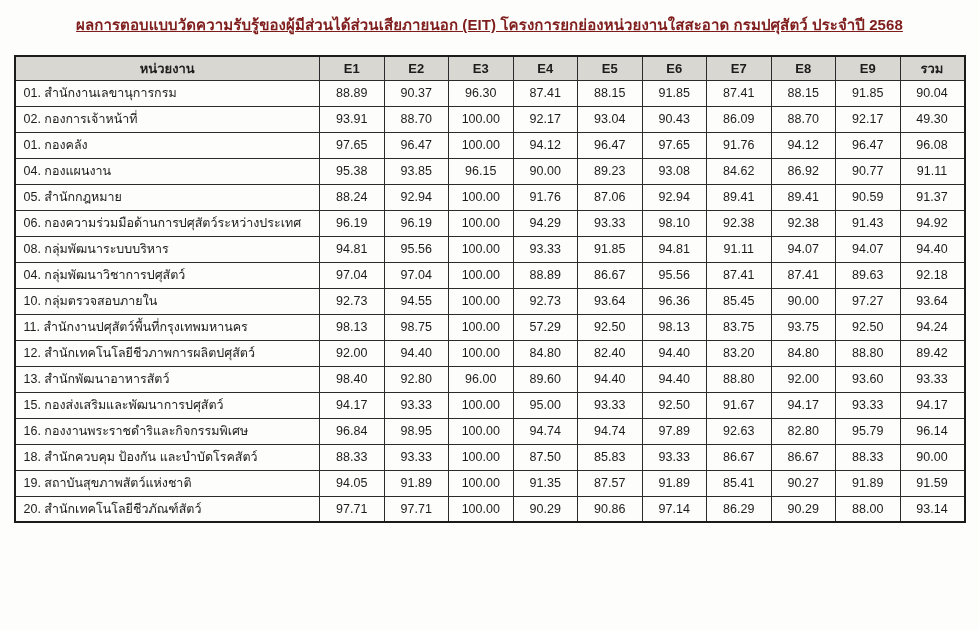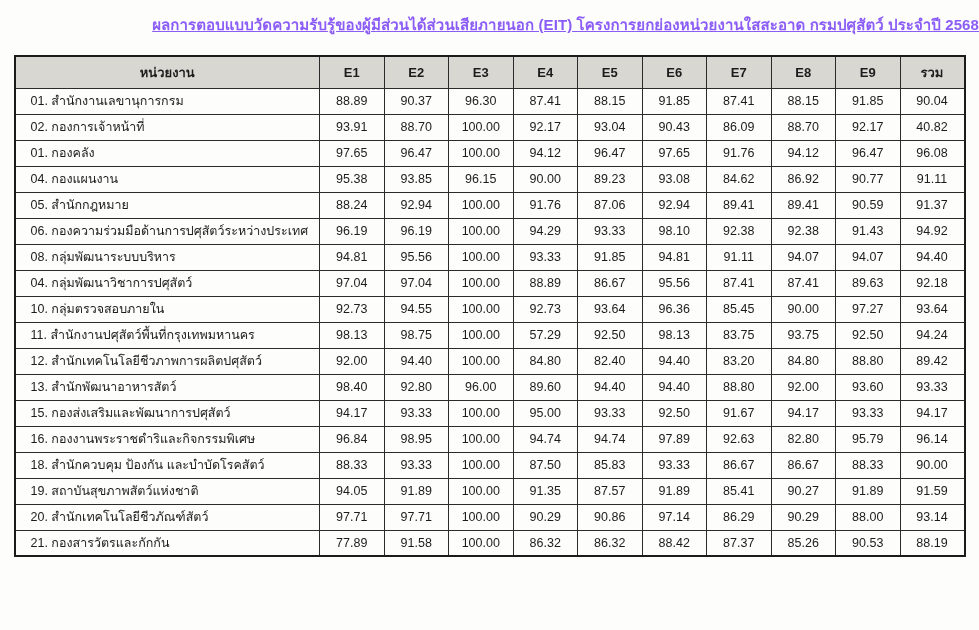--- a/index.html
+++ b/index.html
@@ -12,25 +12,25 @@
     font-family: "Liberation Sans", "DejaVu Sans", sans-serif;
     color: #1c1c1c;
   }
   .page {
     width: 979px;
     height: 630px;
     overflow: hidden;
   }
   .title {
     margin-top: 13px;
-    text-align: right;
+    text-align: center;
     font-size: 15px;
     font-weight: bold;
     text-decoration: underline;
-    color: #8b5cf6;
+    color: #7f1d1d;
     letter-spacing: 0.1px;
   }
   table.eit {
     border-collapse: collapse;
     table-layout: fixed;
     width: 950px;
     margin: 18px auto 0 auto;
     border: 2px solid #1b1b1b;
   }
   table.eit th,
@@ -40,26 +40,26 @@
     padding: 0 3px;
     overflow: hidden;
     white-space: nowrap;
     height: 26px;
     vertical-align: middle;
   }
   table.eit th {
     background: #d9d7d2;
     font-weight: bold;
     text-align: center;
-    height: 32px;
+    height: 24px;
     font-size: 13px;
   }
   table.eit td.label {
     text-align: left;
-    padding-left: 15px;
+    padding-left: 8px;
   }
   table.eit td.num {
     text-align: center;
   }
   col.c-unit  { width: 305px; }
   col.c-score { width: 64.5px; }
 </style>
 </head>
 <body>
 
@@ -113,21 +113,21 @@
           <td class="label">02. กองการเจ้าหน้าที่</td>
           <td class="num">93.91</td>
           <td class="num">88.70</td>
           <td class="num">100.00</td>
           <td class="num">92.17</td>
           <td class="num">93.04</td>
           <td class="num">90.43</td>
           <td class="num">86.09</td>
           <td class="num">88.70</td>
           <td class="num">92.17</td>
-          <td class="num">40.82</td>
+          <td class="num">49.30</td>
         </tr>
         <tr>
           <td class="label">01. กองคลัง</td>
           <td class="num">97.65</td>
           <td class="num">96.47</td>
           <td class="num">100.00</td>
           <td class="num">94.12</td>
           <td class="num">96.47</td>
           <td class="num">97.65</td>
           <td class="num">91.76</td>
@@ -310,28 +310,15 @@
           <td class="num">97.71</td>
           <td class="num">100.00</td>
           <td class="num">90.29</td>
           <td class="num">90.86</td>
           <td class="num">97.14</td>
           <td class="num">86.29</td>
           <td class="num">90.29</td>
           <td class="num">88.00</td>
           <td class="num">93.14</td>
         </tr>
-        <tr>
-          <td class="label">21. กองสารวัตรและกักกัน</td>
-          <td class="num">77.89</td>
-          <td class="num">91.58</td>
-          <td class="num">100.00</td>
-          <td class="num">86.32</td>
-          <td class="num">86.32</td>
-          <td class="num">88.42</td>
-          <td class="num">87.37</td>
-          <td class="num">85.26</td>
-          <td class="num">90.53</td>
-          <td class="num">88.19</td>
-        </tr>
       </tbody>
   </table>
 </div>
 
 </body></html>

